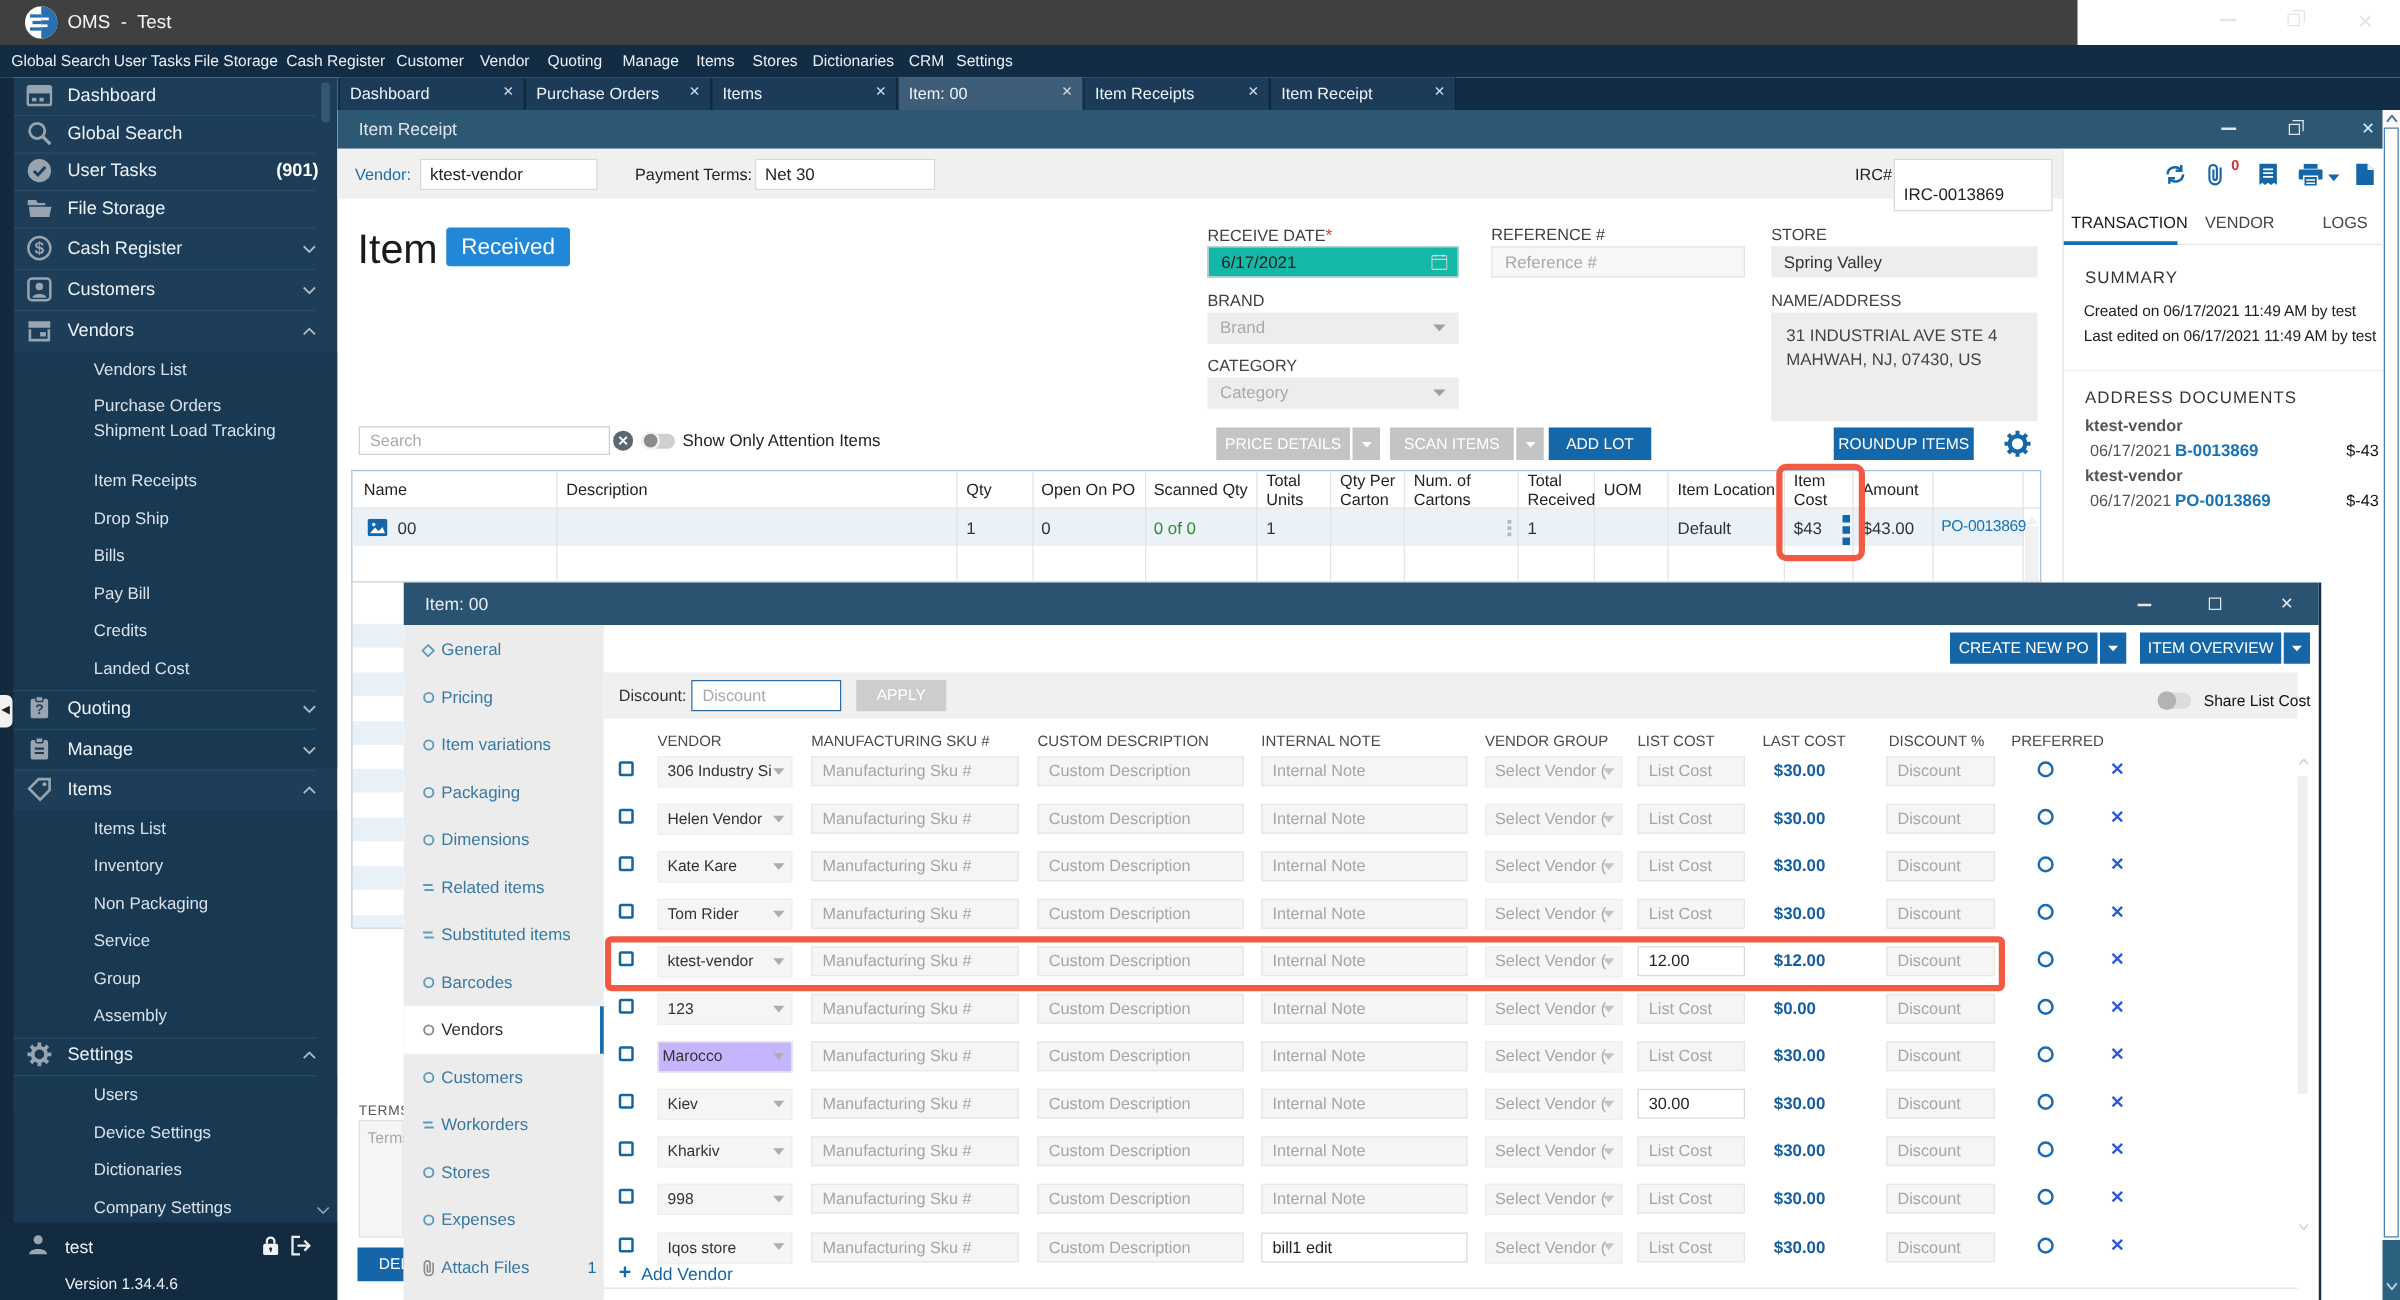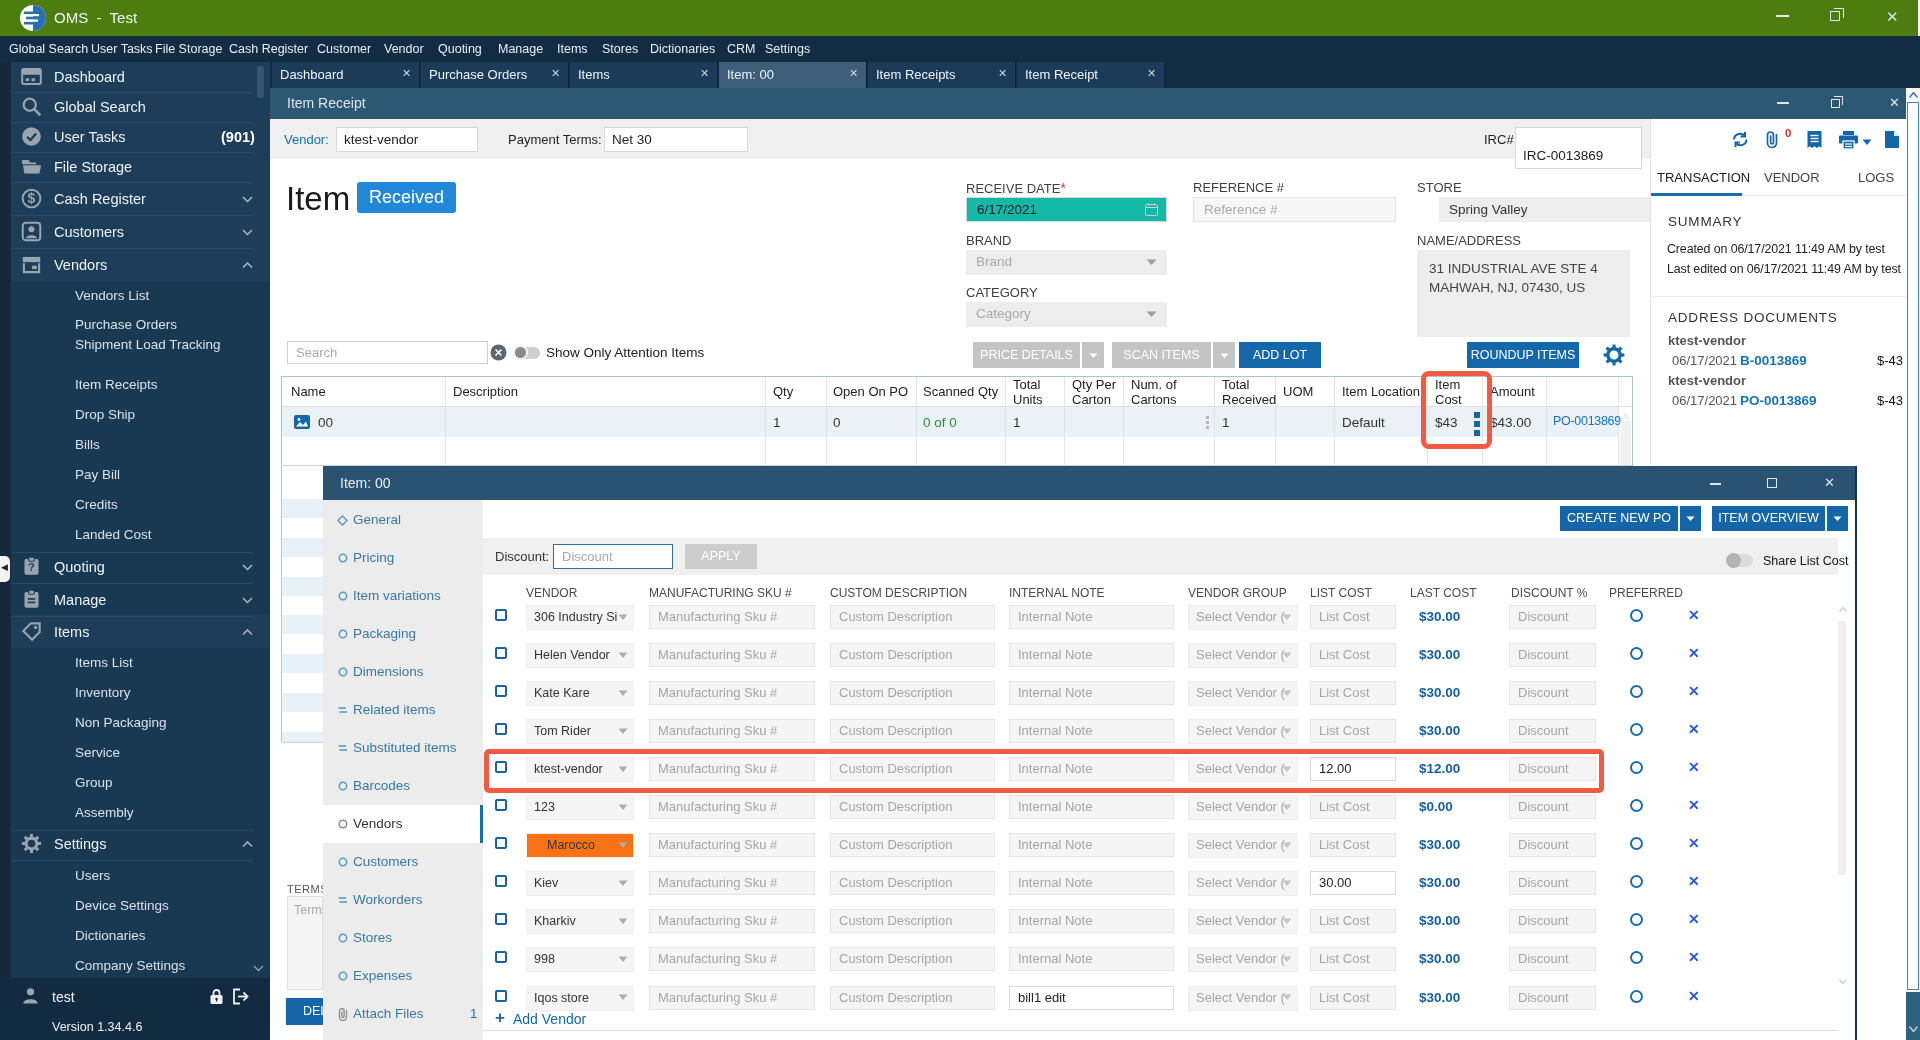--- a/index.html
+++ b/index.html
@@ -3,21 +3,21 @@
 <meta charset="utf-8">
 <style>
 * { margin:0; padding:0; box-sizing:border-box; }
 html,body { width:1920px; height:1040px; overflow:hidden; }
 body { font-family:"Liberation Sans", sans-serif; background:#fff; position:relative; }
 .abs { position:absolute; }
 svg { display:block; }
 </style>
 </head>
 <body>
-<div class="abs" style="left:0;top:0;width:1918px;height:36px;background:#4d7c0f;padding-left:30px;">
+<div class="abs" style="left:0;top:0;width:1662px;height:36px;background:#404040;padding-left:30px;">
     <svg class="abs" style="left:20px;top:5px" width="26" height="26" viewBox="0 0 26 26">
       <circle cx="13" cy="13" r="13" fill="#ffffff"></circle>
       <path d="M13 0 A13 13 0 0 1 13 26 Z" fill="#2a6fb0"></path>
       <rect x="4" y="6.5" width="9" height="2.6" fill="#2a6fb0"></rect>
       <rect x="6" y="11.7" width="7" height="2.6" fill="#2a6fb0"></rect>
       <rect x="4" y="16.9" width="9" height="2.6" fill="#2a6fb0"></rect>
       <rect x="13" y="9" width="6" height="2.2" fill="#ffffff"></rect>
       <rect x="13" y="14.5" width="5" height="2.2" fill="#ffffff"></rect>
     </svg>
     <div class="abs" style="left:54px;top:9px;font-size:15px;color:#f2f5f8;">OMS&nbsp; -&nbsp; Test</div>
@@ -242,21 +242,21 @@
 <div class="abs" style="left:966px;top:180px;font-size:13px;color:#3f3f3f;">RECEIVE DATE<span style="color:#e03c31;font-size:14px;">*</span></div>
 <div class="abs" style="left:966px;top:197px;width:201px;height:25px;background:#14b8a6;border:1px solid #d8d8d8;font-size:13.5px;color:#222;padding:4px 10px;">6/17/2021<svg class="abs" style="left:178px;top:5px" width="13" height="13" viewBox="0 0 13 13">
       <rect x="0.5" y="1.5" width="12" height="11" rx="1" fill="none" stroke="#d0d0d0" stroke-width="1"></rect>
       <line x1="0.5" y1="4.5" x2="12.5" y2="4.5" stroke="#d0d0d0"></line>
       <line x1="3.5" y1="0.5" x2="3.5" y2="2.5" stroke="#d0d0d0"></line>
       <line x1="9.5" y1="0.5" x2="9.5" y2="2.5" stroke="#d0d0d0"></line>
     </svg></div>
 <div class="abs" style="left:1193px;top:180px;font-size:13px;color:#3f3f3f;">REFERENCE #</div>
 <div class="abs" style="left:1193px;top:197px;width:203px;height:25px;background:#f7f7f7;border:1px solid #e3e3e3;font-size:13.5px;color:#a9a9a9;padding:4px 10px;">Reference #</div>
 <div class="abs" style="left:1417px;top:180px;font-size:13px;color:#3f3f3f;">STORE</div>
-<div class="abs" style="left:1417px;top:197px;width:213px;height:25px;background:#ededed;font-size:13.5px;color:#333;padding:5px 10px;margin-left:22px;">Spring Valley</div>
+<div class="abs" style="left:1417px;top:197px;width:213px;height:25px;background:#ededed;font-size:13.5px;color:#333;padding:5px 10px;">Spring Valley</div>
 <div class="abs" style="left:966px;top:233px;font-size:13px;color:#3f3f3f;">BRAND</div>
 <div class="abs" style="left:966px;top:250px;width:201px;height:25px;background:#ededed;font-size:13.5px;color:#a9a9a9;padding:4px 10px;">Brand<svg class="abs" style="left:180px;top:9px" width="11" height="7" viewBox="0 0 11 7">
       <path d="M0.5 0.5 L5.5 6 L10.5 0.5 Z" fill="#9f9f9f"></path>
     </svg></div>
 <div class="abs" style="left:1417px;top:233px;font-size:13px;color:#3f3f3f;">NAME/ADDRESS</div>
 <div class="abs" style="left:1417px;top:250px;width:213px;height:87px;background:#ededed;font-size:13.5px;color:#444;padding:9px 12px;line-height:19px;">31 INDUSTRIAL AVE STE 4<br>MAHWAH, NJ, 07430, US</div>
 <div class="abs" style="left:966px;top:285px;font-size:13px;color:#3f3f3f;">CATEGORY</div>
 <div class="abs" style="left:966px;top:302px;width:201px;height:25px;background:#ededed;font-size:13.5px;color:#a9a9a9;padding:4px 10px;">Category<svg class="abs" style="left:180px;top:9px" width="11" height="7" viewBox="0 0 11 7">
       <path d="M0.5 0.5 L5.5 6 L10.5 0.5 Z" fill="#9f9f9f"></path>
     </svg></div>
@@ -633,21 +633,21 @@
     <div class="abs" style="left:865px;top:329px;width:110px;height:25px;background:#f5f5f5;border:1px solid #eeeeee;font-size:13px;color:#a5a5a5;padding:3px 7px;white-space:nowrap;overflow:hidden;">Select Vendor (</div>
     <svg class="abs" style="left:959px;top:338px" width="10" height="7" viewBox="0 0 10 7">
       <path d="M0.5 0.5 L5 6 L9.5 0.5 Z" fill="#c4c4c4"></path>
     </svg>
     <div class="abs" style="left:987px;top:329px;width:86px;background:#f5f5f5;border:1px solid #e5e5e5;font-size:13px;padding:3px 8px;height:24px;color:#a5a5a5;">List Cost</div>
     <div class="abs" style="left:1096px;top:333px;font-size:13.5px;font-weight:bold;color:#155fa0;">$0.00</div>
     <div class="abs" style="left:1186px;top:329px;width:87px;background:#f5f5f5;border:1px solid #e5e5e5;font-size:13px;padding:3px 8px;height:24px;color:#a5a5a5;">Discount</div>
     <div class="abs" style="left:1307px;top:333px;width:13px;height:13px;border:2px solid #1a6bb0;border-radius:50%;background:#fff;"></div>
     <div class="abs" style="left:1365px;top:331px;font-size:14px;font-weight:bold;color:#2959d8;">✕</div>
     <div class="abs" style="left:172px;top:371px;width:12px;height:12px;border:2.5px solid #1465a0;border-radius:2px;background:#fff;"></div>
-    <div class="abs" style="left:203px;top:367px;width:108px;height:25px;background:#f97316;border:1px solid #eeeeee;font-size:12.5px;color:#333;padding:4px 20px;white-space:nowrap;overflow:hidden;">Marocco</div>
+    <div class="abs" style="left:203px;top:367px;width:108px;height:25px;background:#c4b5fd;border:1px solid #eeeeee;font-size:12.5px;color:#333;padding:4px 3px;white-space:nowrap;overflow:hidden;">Marocco</div>
     <svg class="abs" style="left:295px;top:376px" width="10" height="7" viewBox="0 0 10 7">
       <path d="M0.5 0.5 L5 6 L9.5 0.5 Z" fill="#adadad"></path>
     </svg>
     <div class="abs" style="left:326px;top:367px;width:166px;background:#f5f5f5;border:1px solid #e5e5e5;font-size:13px;padding:3px 8px;height:24px;color:#a5a5a5;">Manufacturing Sku #</div>
     <div class="abs" style="left:507px;top:367px;width:165px;background:#f5f5f5;border:1px solid #e5e5e5;font-size:13px;padding:3px 8px;height:24px;color:#a5a5a5;">Custom Description</div>
     <div class="abs" style="left:686px;top:367px;width:165px;background:#f5f5f5;border:1px solid #e5e5e5;font-size:13px;padding:3px 8px;height:24px;color:#a5a5a5;">Internal Note</div>
     <div class="abs" style="left:865px;top:367px;width:110px;height:25px;background:#f5f5f5;border:1px solid #eeeeee;font-size:13px;color:#a5a5a5;padding:3px 7px;white-space:nowrap;overflow:hidden;">Select Vendor (</div>
     <svg class="abs" style="left:959px;top:376px" width="10" height="7" viewBox="0 0 10 7">
       <path d="M0.5 0.5 L5 6 L9.5 0.5 Z" fill="#c4c4c4"></path>
     </svg>

